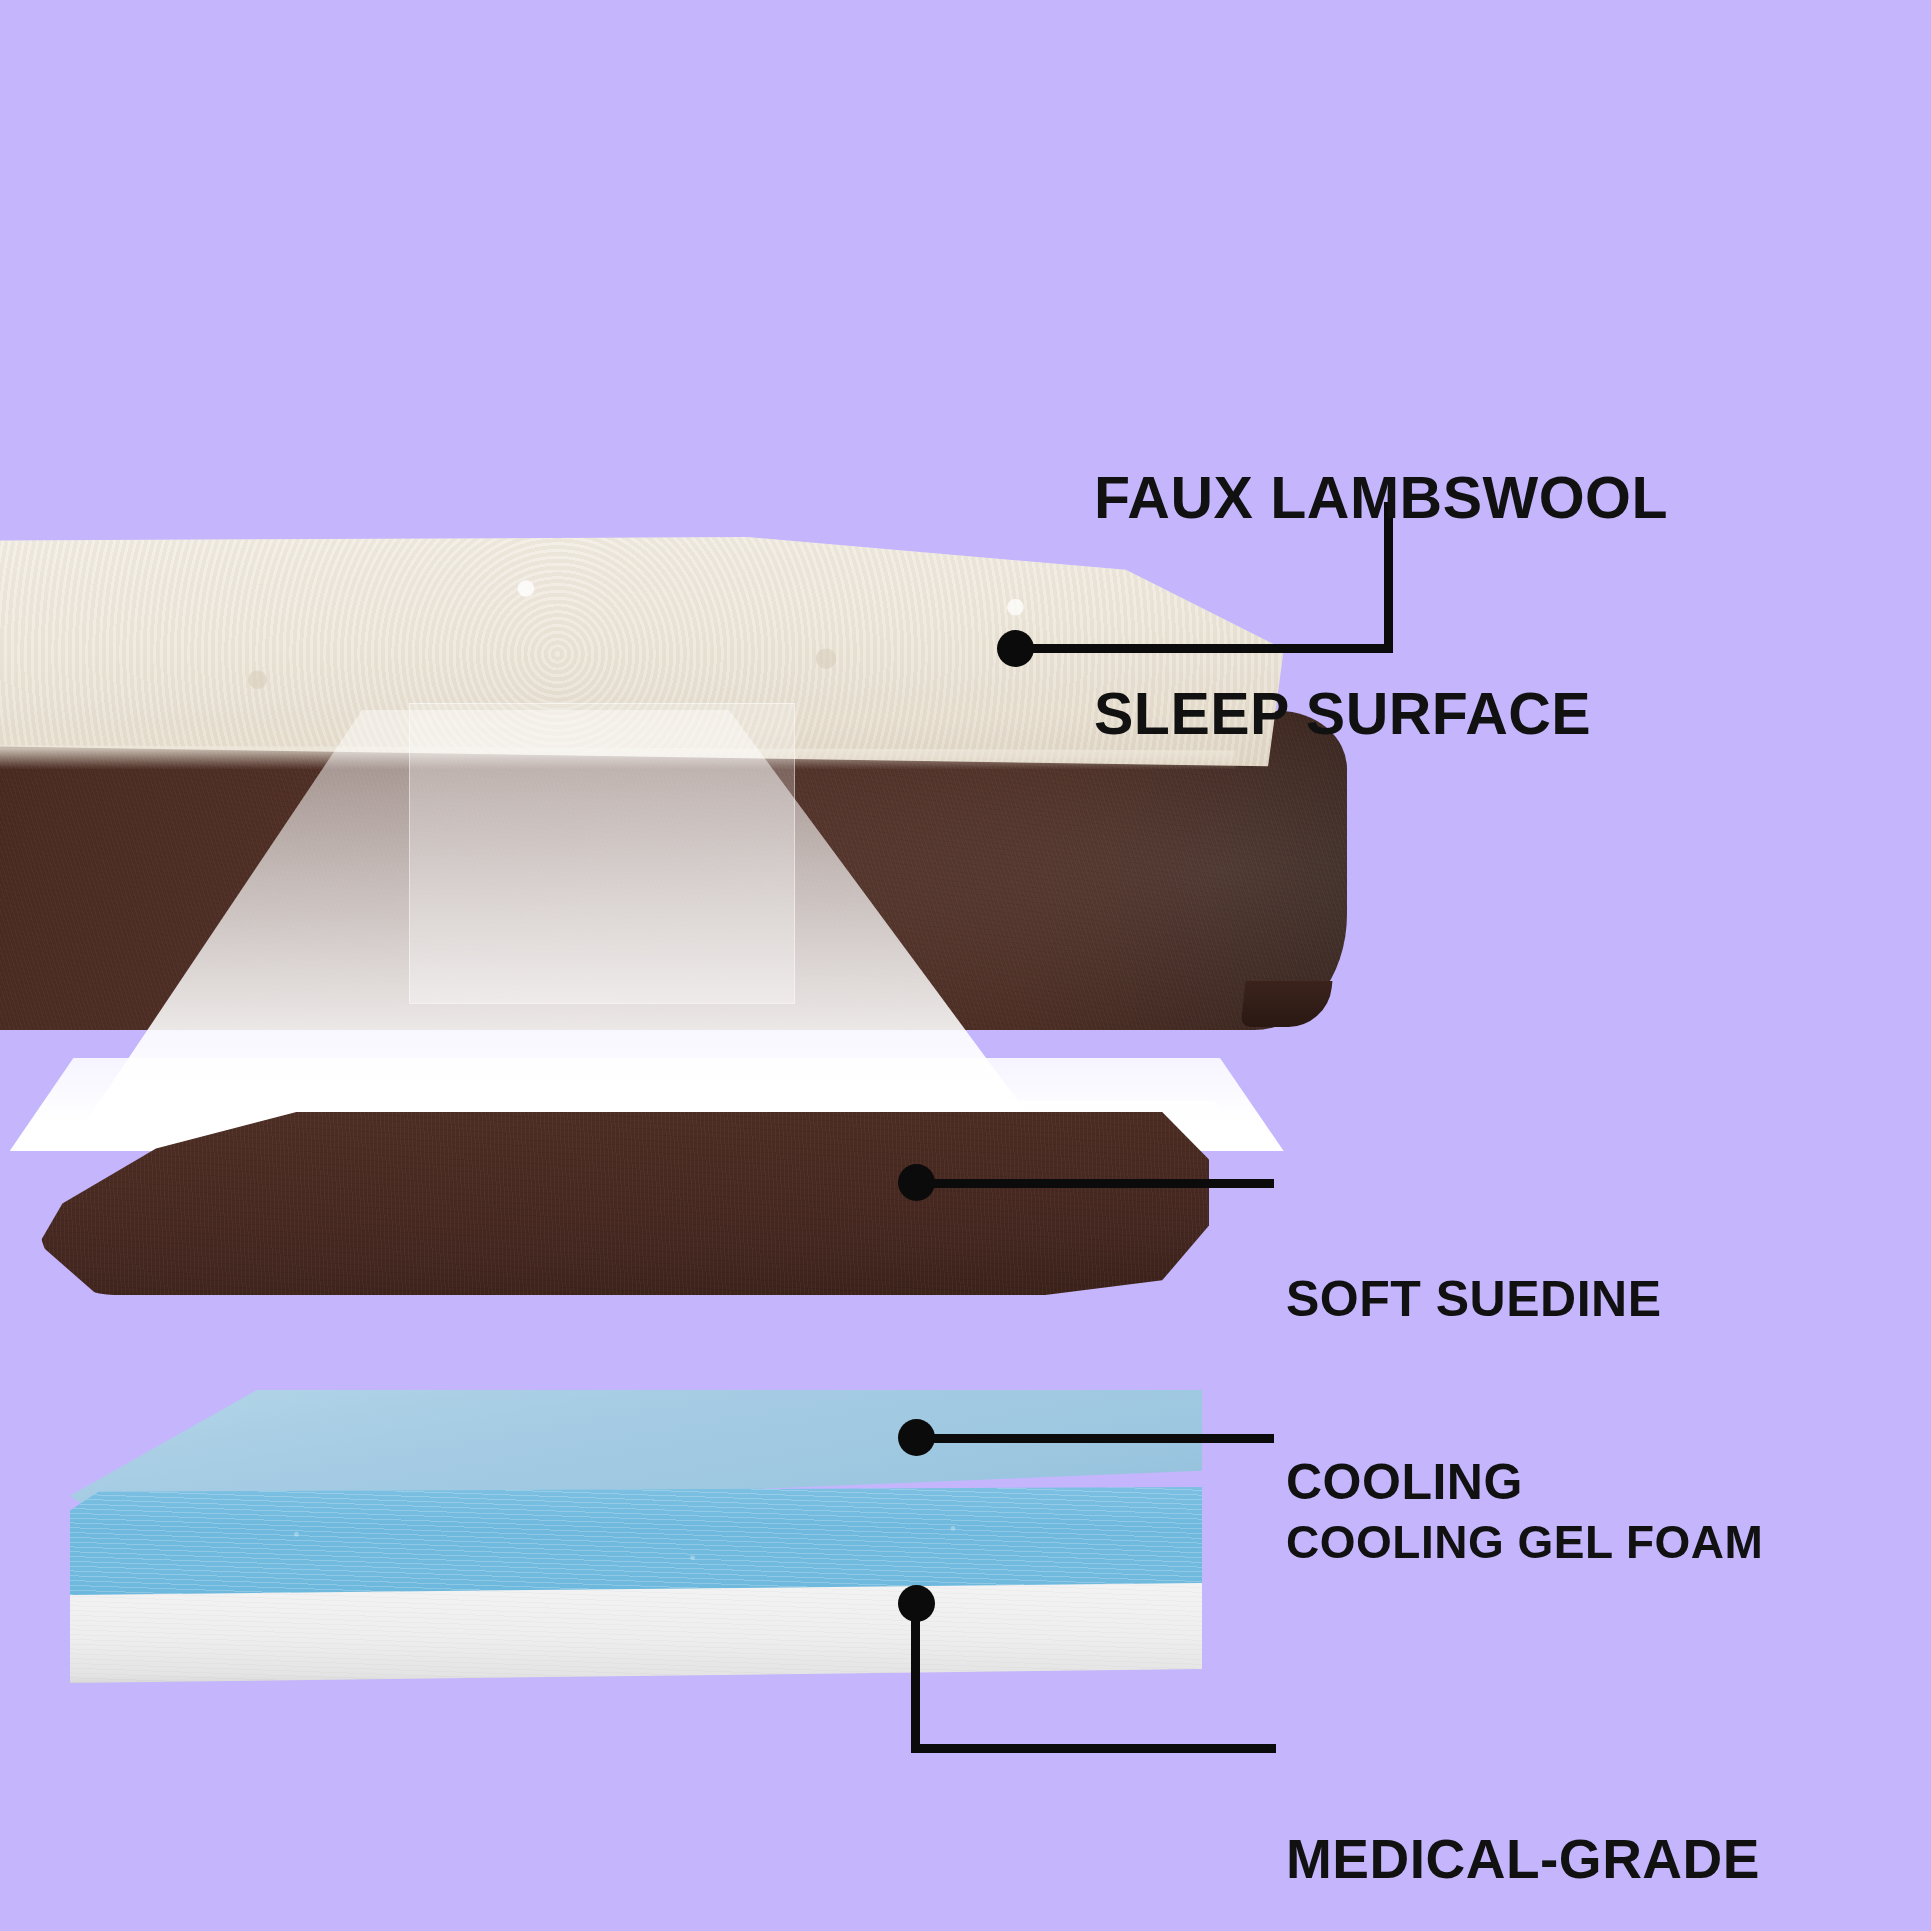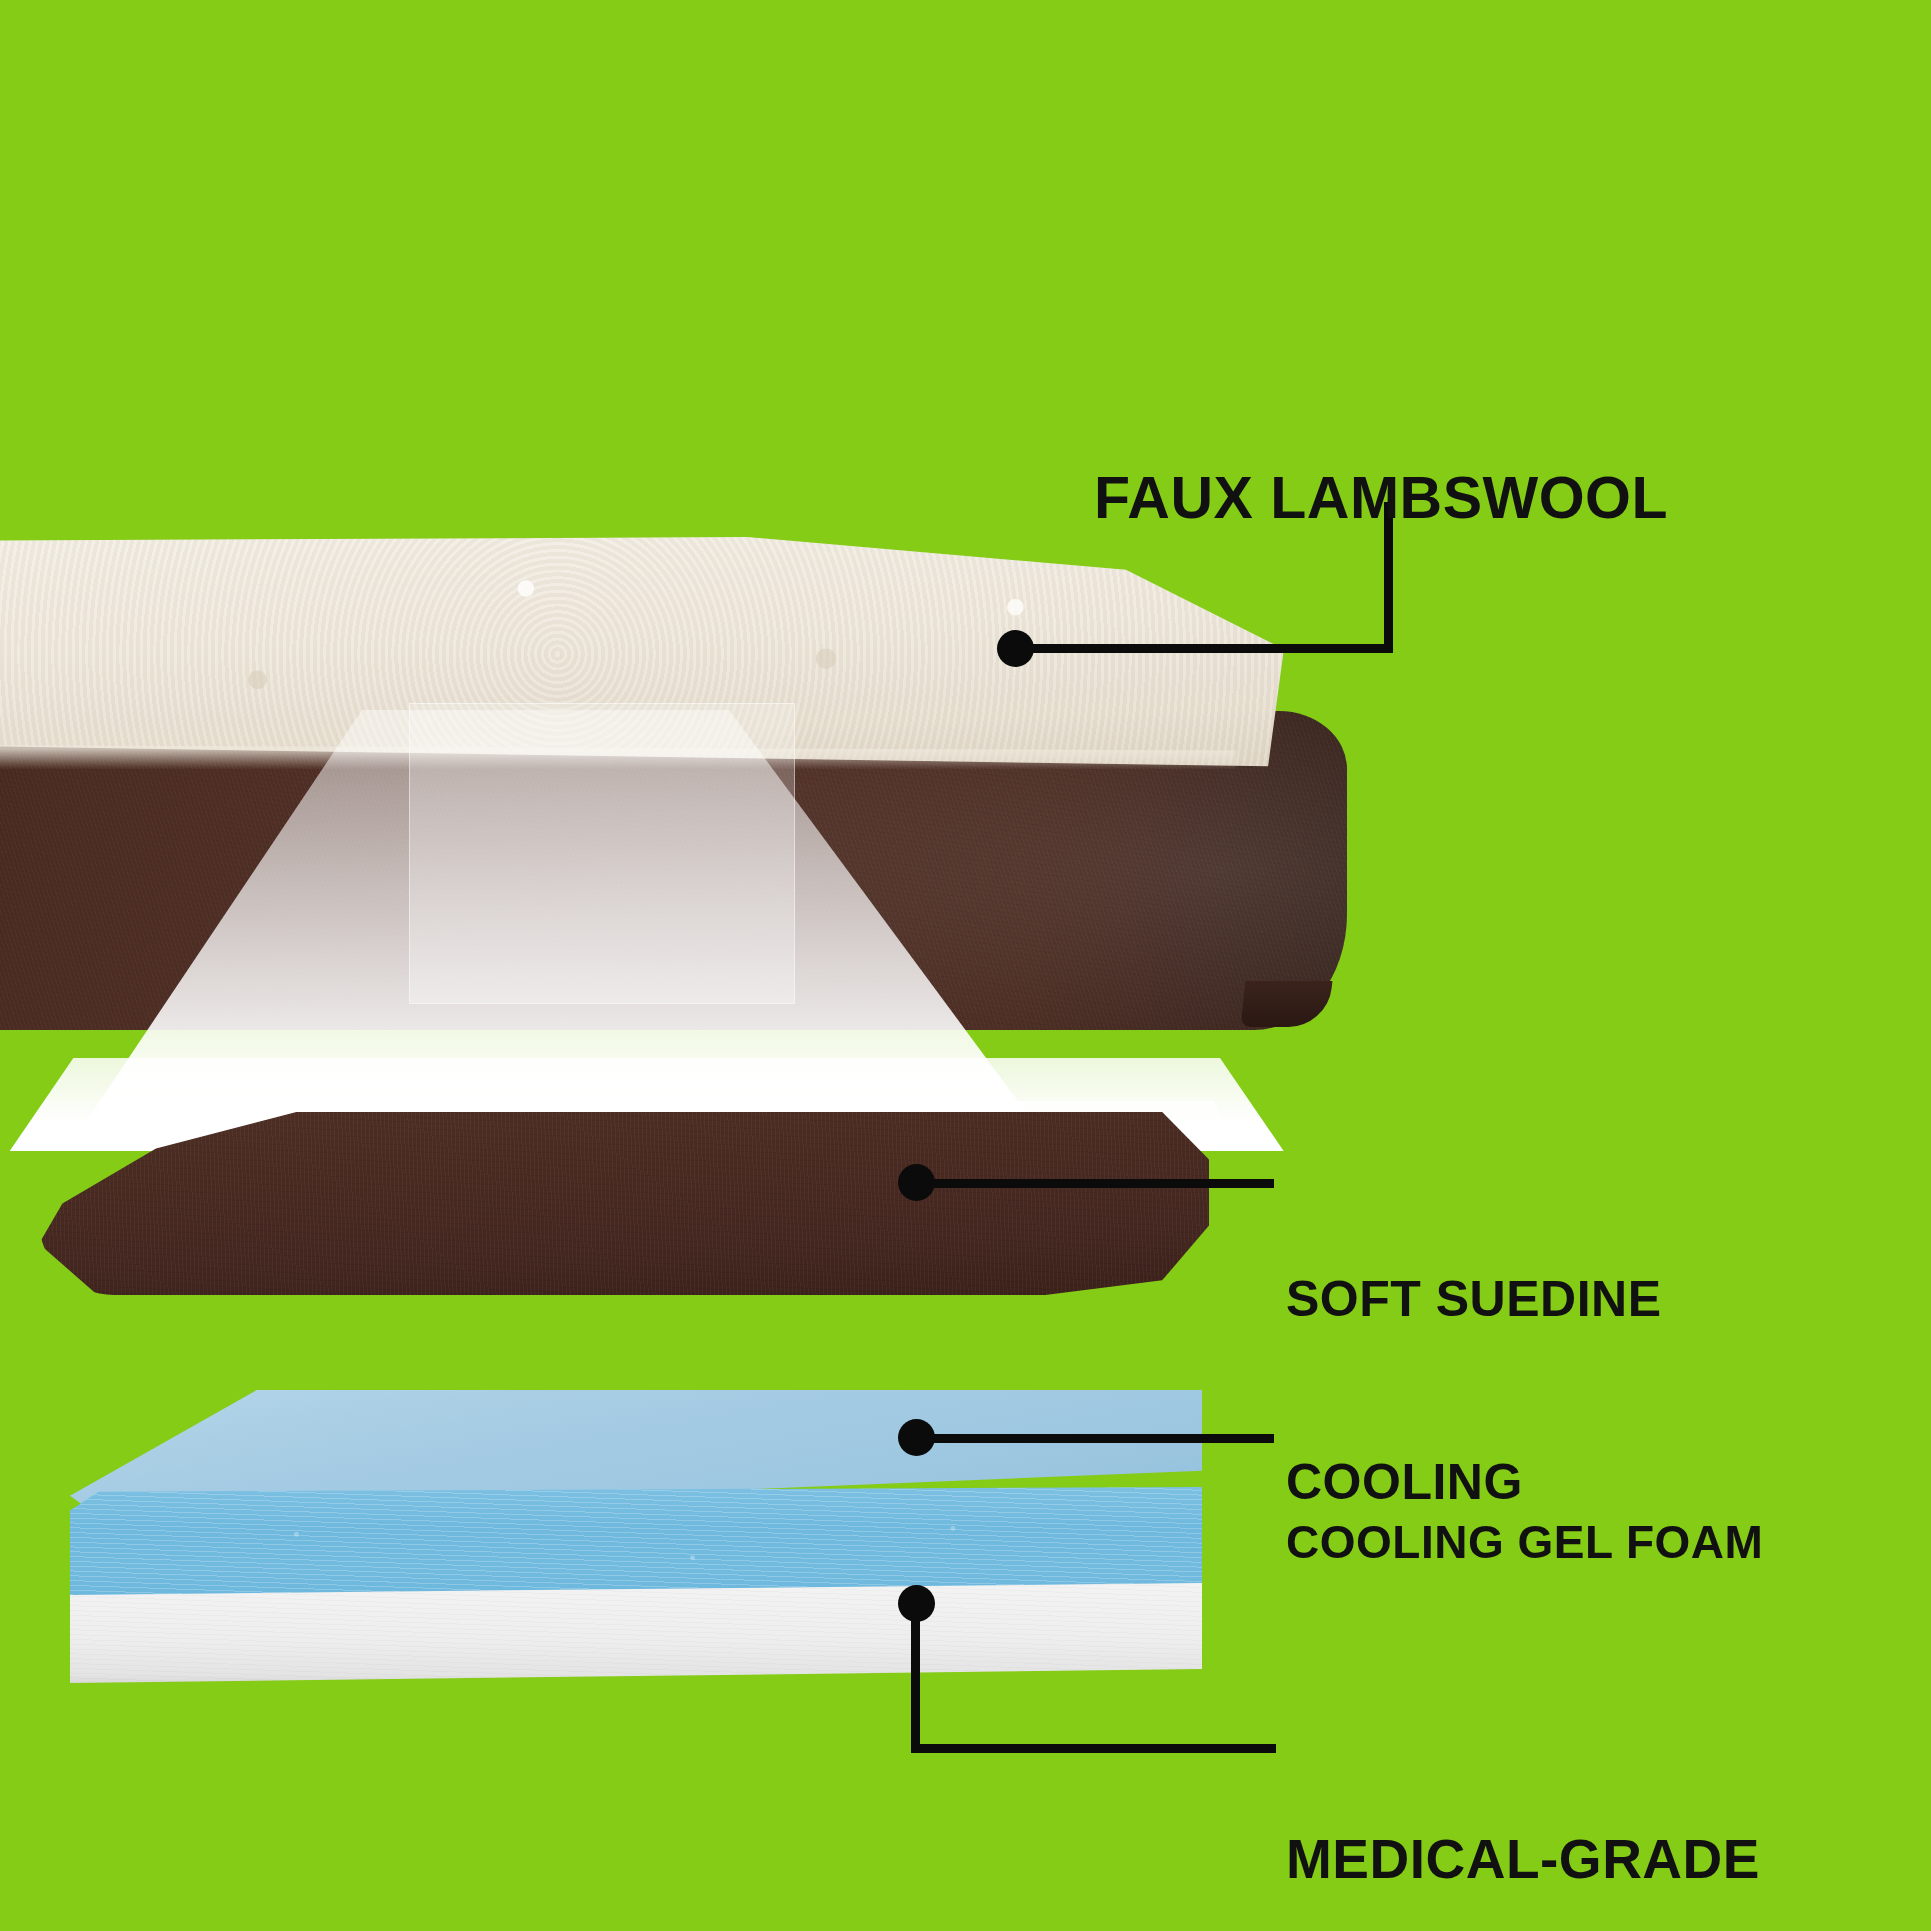--- a/index.html
+++ b/index.html
@@ -4,21 +4,21 @@
 <style>
   html, body {
     margin: 0;
     padding: 0;
     background: #ffffff;
   }
   #stage {
     position: relative;
     width: 1931px;
     height: 1931px;
-    background: #84cc16;
+    background: #c4b5fd;
     overflow: hidden;
     font-family: "Liberation Sans", sans-serif;
   }
 
   
   .callout-text {
     position: absolute;
     font-family: "Liberation Sans", sans-serif;
     font-weight: bold;
     color: #111111;
@@ -315,20 +315,21 @@
     <div id="foam-top"></div>
     <div id="foam-gel-front"></div>
     <div id="foam-white-front"></div>
   </div>
 
   <div class="dot" id="dot-1"></div>
   <div class="leader leader-h" id="leader-1-h"></div>
   <div class="leader leader-v" id="leader-1-v"></div>
   <div class="callout-text" id="label-lambswool">
     <div>FAUX LAMBSWOOL</div>
+    <div>SLEEP SURFACE</div>
   </div>
 
   <div class="dot" id="dot-2"></div>
   <div class="leader leader-h" id="leader-2-h"></div>
   <div class="callout-text" id="label-suedine">
     <div>SOFT SUEDINE</div>
     <div>COOLING</div>
   </div>
 
   <div class="dot" id="dot-3"></div>

